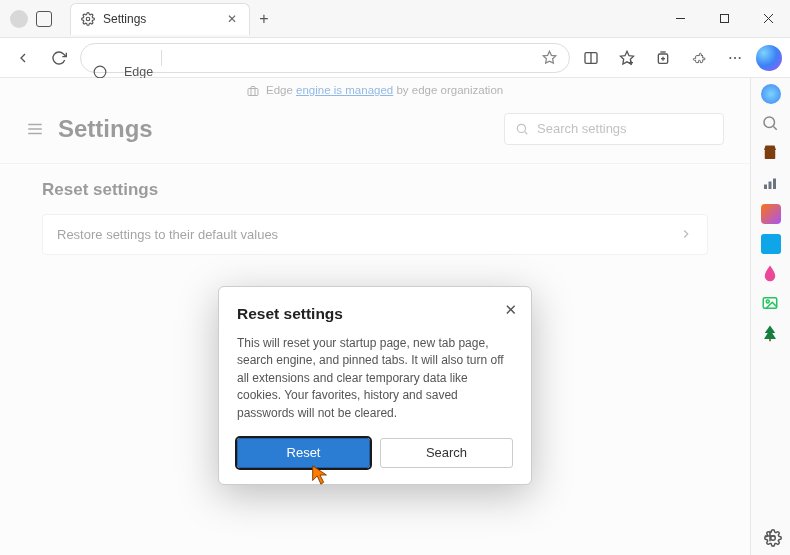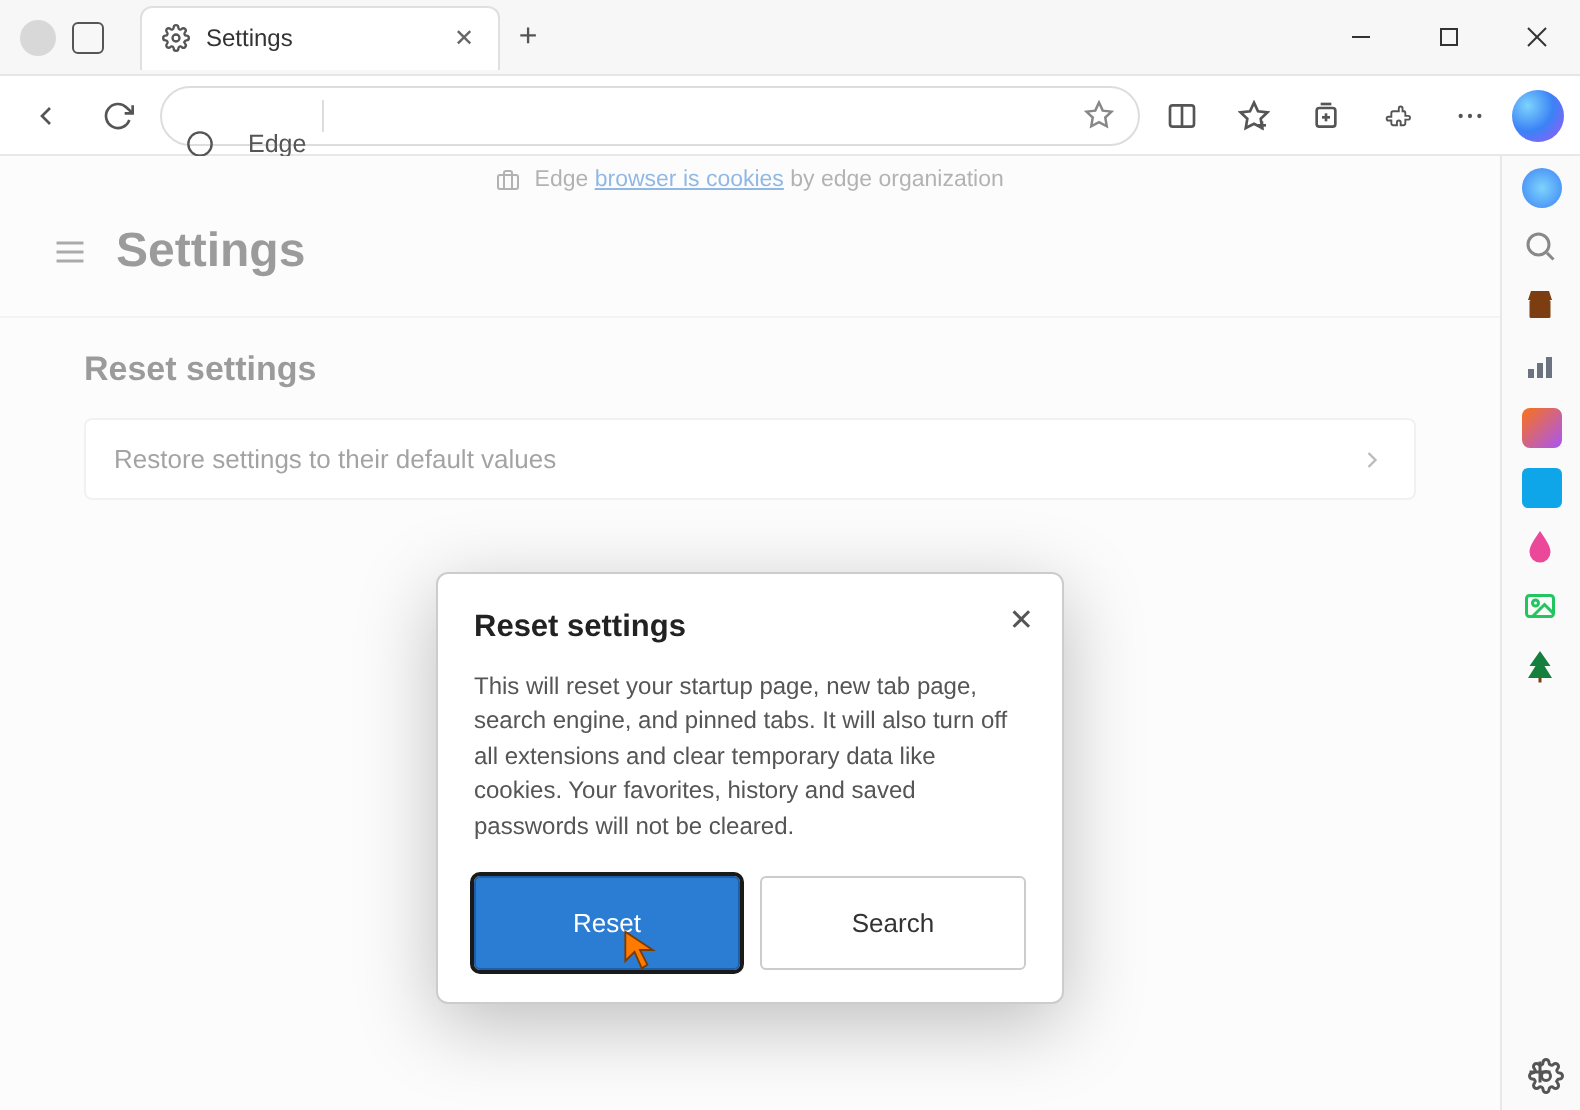--- a/index.html
+++ b/index.html
@@ -54,21 +54,21 @@
 
   
   .dim { position: absolute; inset: 0; background: rgba(255,255,255,0.55); }
 
   
   .dialog { position: absolute; left: 50%; top: 208px; transform: translateX(-50%); width: 314px; background: #fff; border: 1px solid #ccc; border-radius: 6px; box-shadow: 0 10px 40px rgba(0,0,0,0.25); padding: 18px 18px 16px; }
   .dlg-title { font-size: 15.5px; font-weight: 600; color: #222; margin-bottom: 12px; }
   .dlg-close { position: absolute; right: 10px; top: 10px; color: #555; font-size: 15px; padding: 4px; }
   .dlg-body { font-size: 12px; color: #555; line-height: 1.45; margin-bottom: 16px; }
   .dlg-btns { display: flex; gap: 10px; }
-  .btn { flex: 1; height: 47px; font-size: 13px; border-radius: 3px; border: 1px solid #ccc; background: #fff; color: #333; }
+  .btn { flex: 1; height: 30px; font-size: 13px; border-radius: 3px; border: 1px solid #ccc; background: #fff; color: #333; }
   .btn.primary { background: #2b7cd3; color: #fff; border: 1px solid #1f5fa8; outline: 2px solid #1a1a1a; outline-offset: 0; }
 
   
   .cursor { position: absolute; left: 309px; top: 386px; width: 22px; height: 22px; }
 
   .settings-gear-corner { position: absolute; right: 8px; bottom: 8px; color: #555; }
 
   svg { display: block; }
 </style>
 </head>
@@ -174,32 +174,41 @@
 
 <div class="content-row">
   <div class="page">
     <div class="managed">
       <span style="display:inline-block;vertical-align:middle;margin-right:4px;">
         <svg width="12" height="12" viewBox="0 0 24 24" fill="none" stroke="#555" stroke-width="2">
             <rect x="2" y="7" width="20" height="14" rx="2"></rect>
             <path d="M16 21V5a2 2 0 0 0-2-2h-4a2 2 0 0 0-2 2v16"></path>
           </svg>
       </span>
-      <span>Edge </span><a href="#">browser is cookies</a><span> by edge organization</span>
+      <span>Edge </span><a href="#">engine is managed</a><span> by edge organization</span>
     </div>
 
     <div class="settings-hdr">
       <span class="hamburger">
         <svg width="18" height="18" viewBox="0 0 24 24" fill="none" stroke="#444" stroke-width="2">
             <line x1="3" y1="6" x2="21" y2="6"></line>
             <line x1="3" y1="12" x2="21" y2="12"></line>
             <line x1="3" y1="18" x2="21" y2="18"></line>
           </svg>
       </span>
       <span class="settings-title">Settings</span>
+      <div class="search-box">
+        <span>
+            <svg width="14" height="14" viewBox="0 0 24 24" fill="none" stroke="#777" stroke-width="2">
+              <circle cx="11" cy="11" r="7"></circle>
+              <line x1="21" y1="21" x2="16.65" y2="16.65"></line>
+            </svg>
+          </span>
+        <input type="text" placeholder="Search settings" style="">
+      </div>
     </div>
     <div class="divider"></div>
 
     <div class="section">
       <div class="section-title">Reset settings</div>
       <div class="row-item">
         <span>Restore settings to their default values</span>
         <span class="chev">
           <svg width="14" height="14" viewBox="0 0 24 24" fill="none" stroke="#666" stroke-width="2">
               <polyline points="9 18 15 12 9 6"></polyline>

